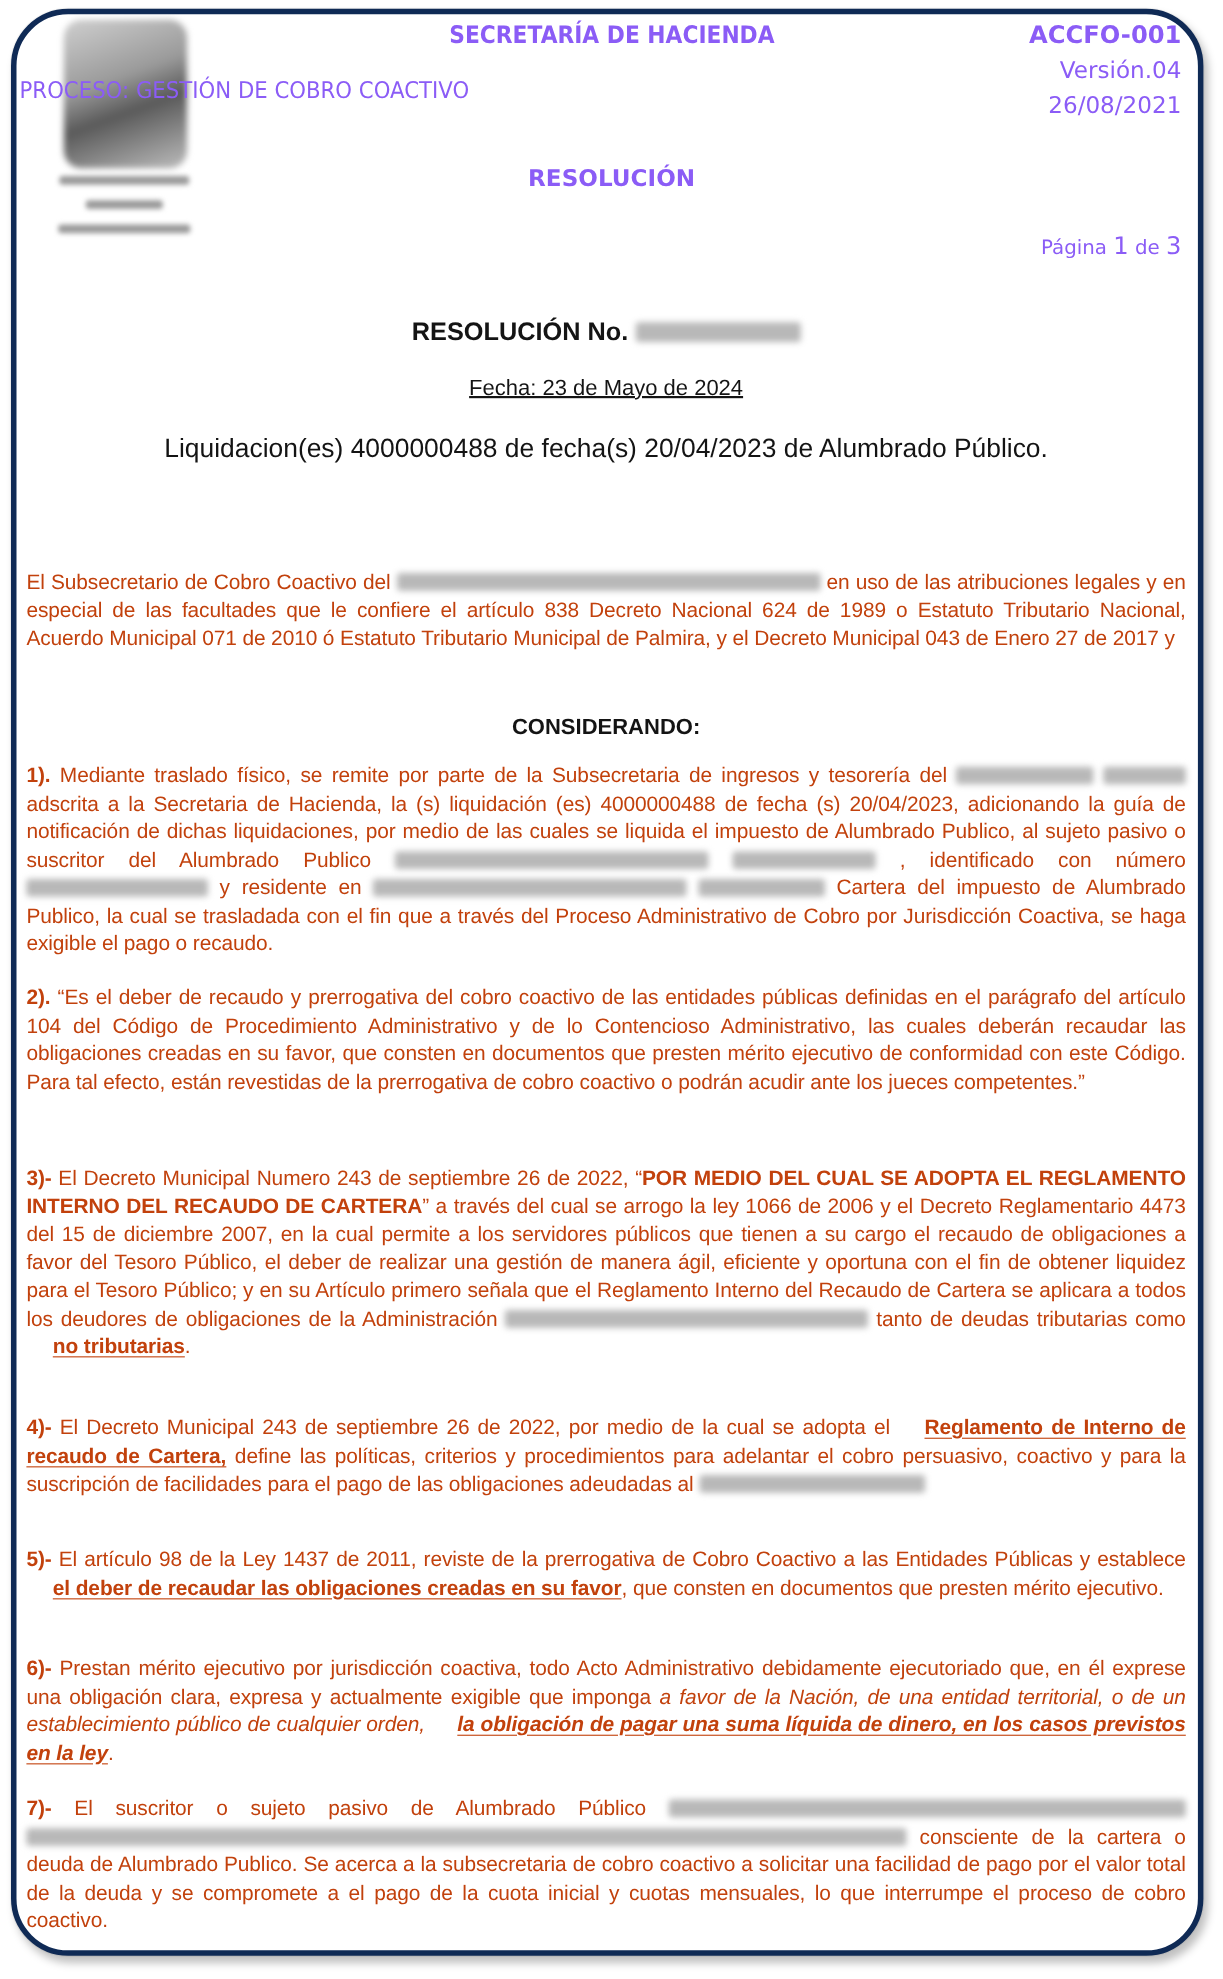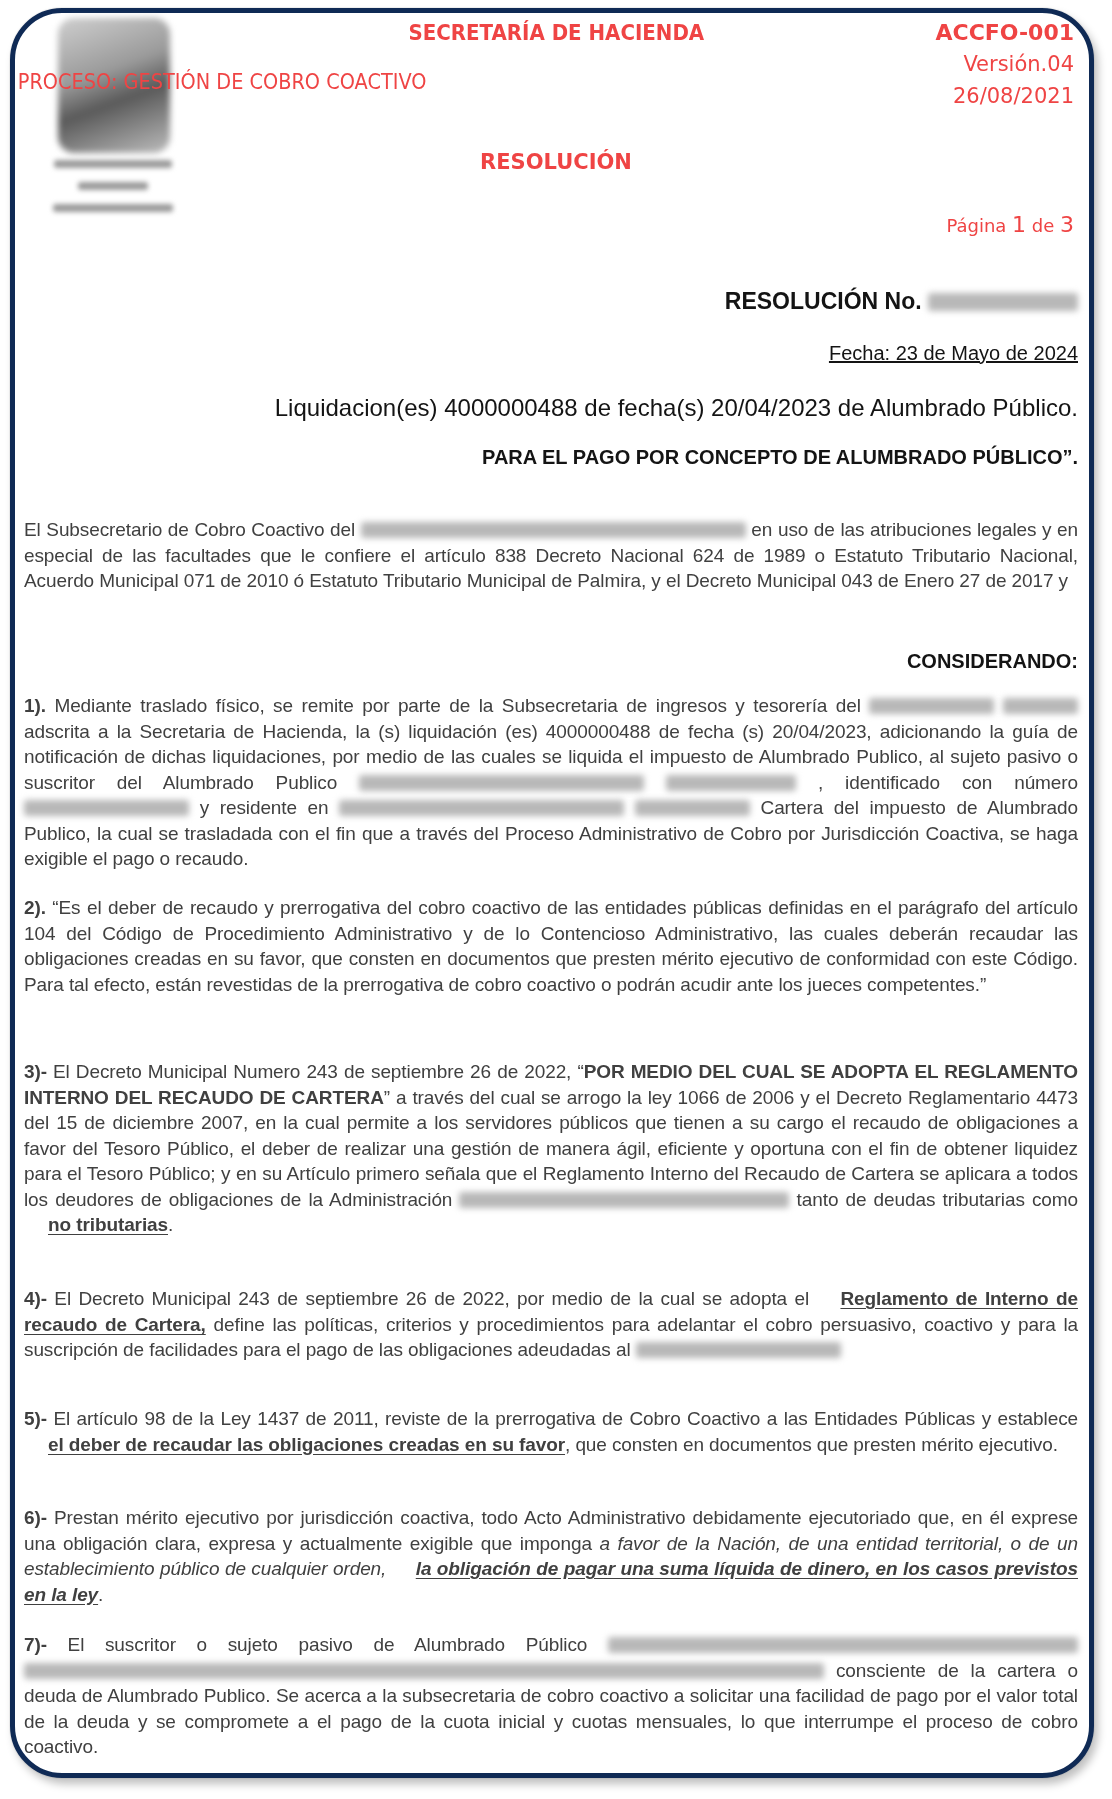--- a/index.html
+++ b/index.html
@@ -12,43 +12,43 @@
   }
   .logo {
     position: absolute; left: 58px; top: 18px; width: 112px; height: 135px;
     border-radius: 16px; background: linear-gradient(160deg,#cfcfcf 0%,#9a9a9a 40%,#5a5a5a 60%,#bdbdbd 100%);
     filter: blur(3px);
   }
   .logo-caption { position: absolute; left: 48px; top: 160px; width: 130px; }
   .logo-caption div {
     height: 8px; background: #9a9a9a; margin: 0 auto 14px; filter: blur(2.5px); border-radius: 3px;
   }
-  .hdr { font-family: "DejaVu Sans", sans-serif; color: #ef4444; position: absolute; }
+  .hdr { font-family: "DejaVu Sans", sans-serif; color: #8b5cf6; position: absolute; }
   .hdr-title { left: 0; width: 1112px; top: 20px; text-align: center; font-size: 22px; font-weight: bold; }
   .hdr-title span { display:inline-block; transform: scaleX(0.9); }
   .hdr-process { left: 0; width: 1008px; top: 70px; text-align: left; font-size: 21px; }
   .hdr-process span { display:inline-block; transform: scaleX(0.92); }
   .hdr-code { right: 38px; top: 20px; text-align: right; font-size: 22px; font-weight: bold; }
   .hdr-version { right: 38px; top: 52px; text-align: right; font-size: 21px; }
   .hdr-date { right: 38px; top: 84px; text-align: right; font-size: 21px; }
   .hdr-resol { left: 0; width: 1112px; top: 150px; text-align: center; font-size: 21px; font-weight: bold; }
   .hdr-page { right: 38px; top: 212px; font-size: 18px; }
   .hdr-page .big { font-size: 22px; }
 
   .doc { position: absolute; left: 24px; width: 1054px; font-family: "Liberation Sans", sans-serif; color: #141414; }
-  .center { text-align: right; }
+  .center { text-align: center; }
   .res-no { top: 288px; font-size: 23px; font-weight: bold; }
   .fecha { top: 342px; font-size: 20px; text-decoration: underline; }
   .liq { top: 394px; font-size: 24px; }
   .motto { top: 445px; font-size: 20px; font-weight: bold; line-height: 25px; }
   .considerando { top: 650px; font-size: 20px; font-weight: bold; }
 
   .para {
     position: absolute; left: 24px; width: 1054px; font-family: "Liberation Sans", sans-serif;
-    font-size: 19px; line-height: 25.5px; text-align: justify; color: #404040;
+    font-size: 19px; line-height: 25.5px; text-align: justify; color: #c2410c;
     letter-spacing: -0.1px;
   }
   .para b { font-weight: bold; }
   .u { text-decoration: underline; text-underline-offset: 3px; margin-left: 24px; }
   .redact {
     display: inline-block; height: 16px; background: #b8b8b8; filter: blur(3px);
     vertical-align: -2px; border-radius: 3px;
   }
 </style>
 </head>
@@ -73,21 +73,20 @@
   <span>Página </span><span class="big">1</span><span> de </span><span class="big">3</span>
 </div>
 
 <div class="doc center res-no">
   <span>RESOLUCIÓN No.</span>
   <span class="redact" style="width:150px;height:18px"></span>
 </div>
 <div class="doc center fecha">Fecha:  23 de Mayo de 2024</div>
 <div class="doc center liq">Liquidacion(es) 4000000488 de fecha(s) 20/04/2023 de Alumbrado Público.</div>
 <div class="doc center motto">
-  <div>PARA EL PAGO POR CONCEPTO DE ALUMBRADO PÚBLICO”.</div>
 </div>
 
 <div class="para" style="top:517px"><span>El Subsecretario de Cobro Coactivo del </span><span class="redact" style="width:385px"></span><span> en uso de las atribuciones legales y en especial de las facultades que le confiere el artículo 838 Decreto Nacional 624 de 1989 o Estatuto Tributario Nacional, Acuerdo Municipal 071 de 2010 ó Estatuto Tributario Municipal de Palmira, y el Decreto Municipal 043 de Enero 27 de 2017 y</span></div>
 
 <div class="doc center considerando">CONSIDERANDO:</div>
 
 <div class="para" style="top:693px"><b>1).</b><span> Mediante traslado físico, se remite por parte de la Subsecretaria de ingresos y tesorería  del </span><span class="redact" style="width:125px"></span> <span class="redact" style="width:75px"></span><span> adscrita a la Secretaria de Hacienda, la (s) liquidación (es) 4000000488 de fecha (s) 20/04/2023, adicionando la guía de notificación de dichas liquidaciones, por medio de las cuales se liquida el impuesto de Alumbrado Publico, al sujeto pasivo o suscritor del Alumbrado Publico </span><span class="redact" style="width:285px"></span> <span class="redact" style="width:130px"></span><span> , identificado con  número </span><span class="redact" style="width:165px"></span><span> y residente en </span><span class="redact" style="width:285px"></span> <span class="redact" style="width:115px"></span><span> Cartera del impuesto de Alumbrado Publico, la cual se trasladada con el fin que a través del Proceso Administrativo de Cobro por Jurisdicción Coactiva, se haga exigible el pago o recaudo.</span></div>
 
 <div class="para" style="top:895px"><b>2).</b><span> “Es el deber de recaudo y prerrogativa del cobro coactivo de las entidades públicas definidas en el parágrafo del artículo 104 del Código de Procedimiento Administrativo y de lo Contencioso Administrativo, las cuales  deberán recaudar las obligaciones creadas en su favor, que consten en documentos que presten mérito ejecutivo de conformidad con este Código. Para tal efecto, están revestidas de la prerrogativa de cobro coactivo o podrán acudir ante los jueces competentes.”</span></div>
 

